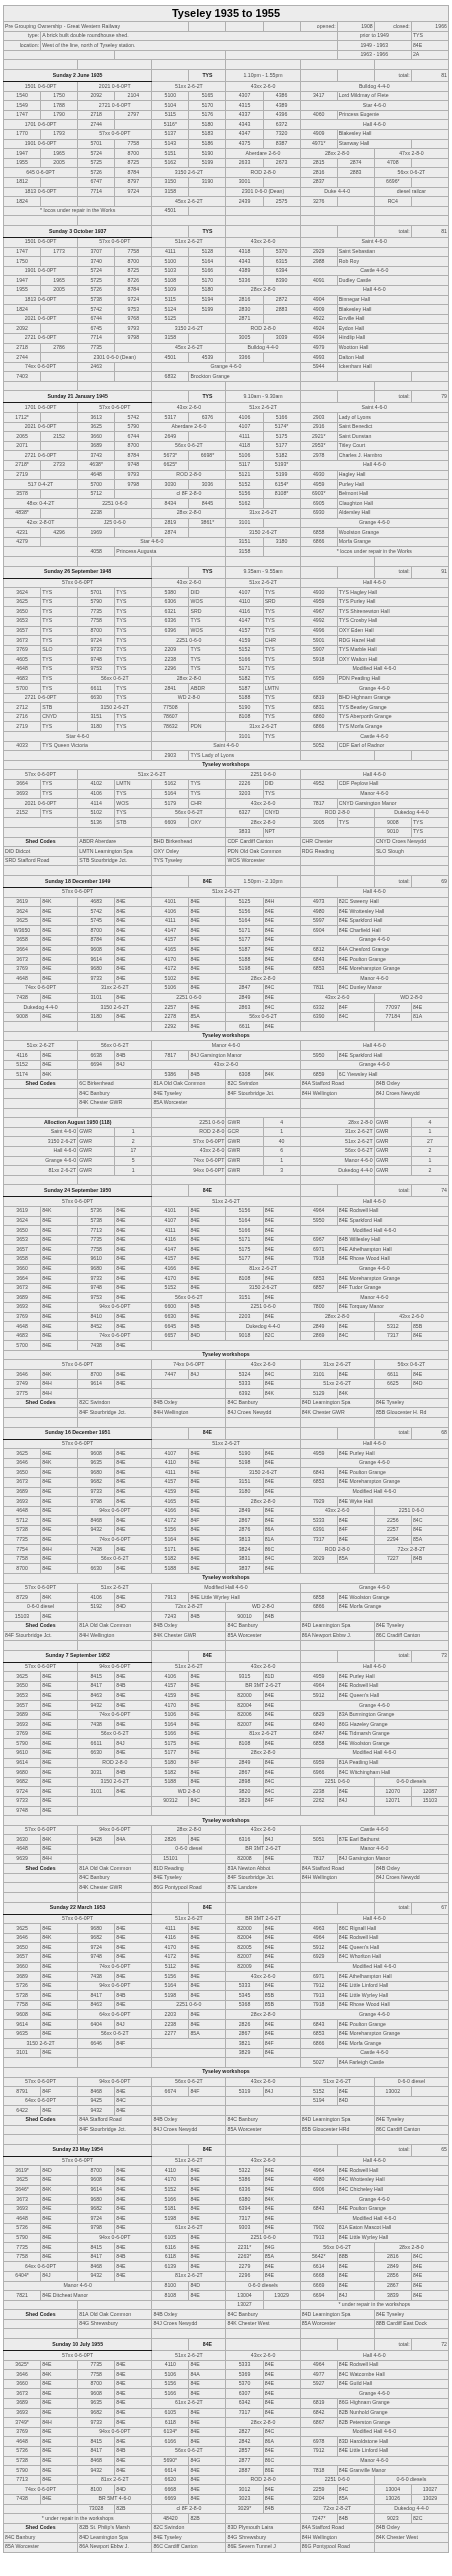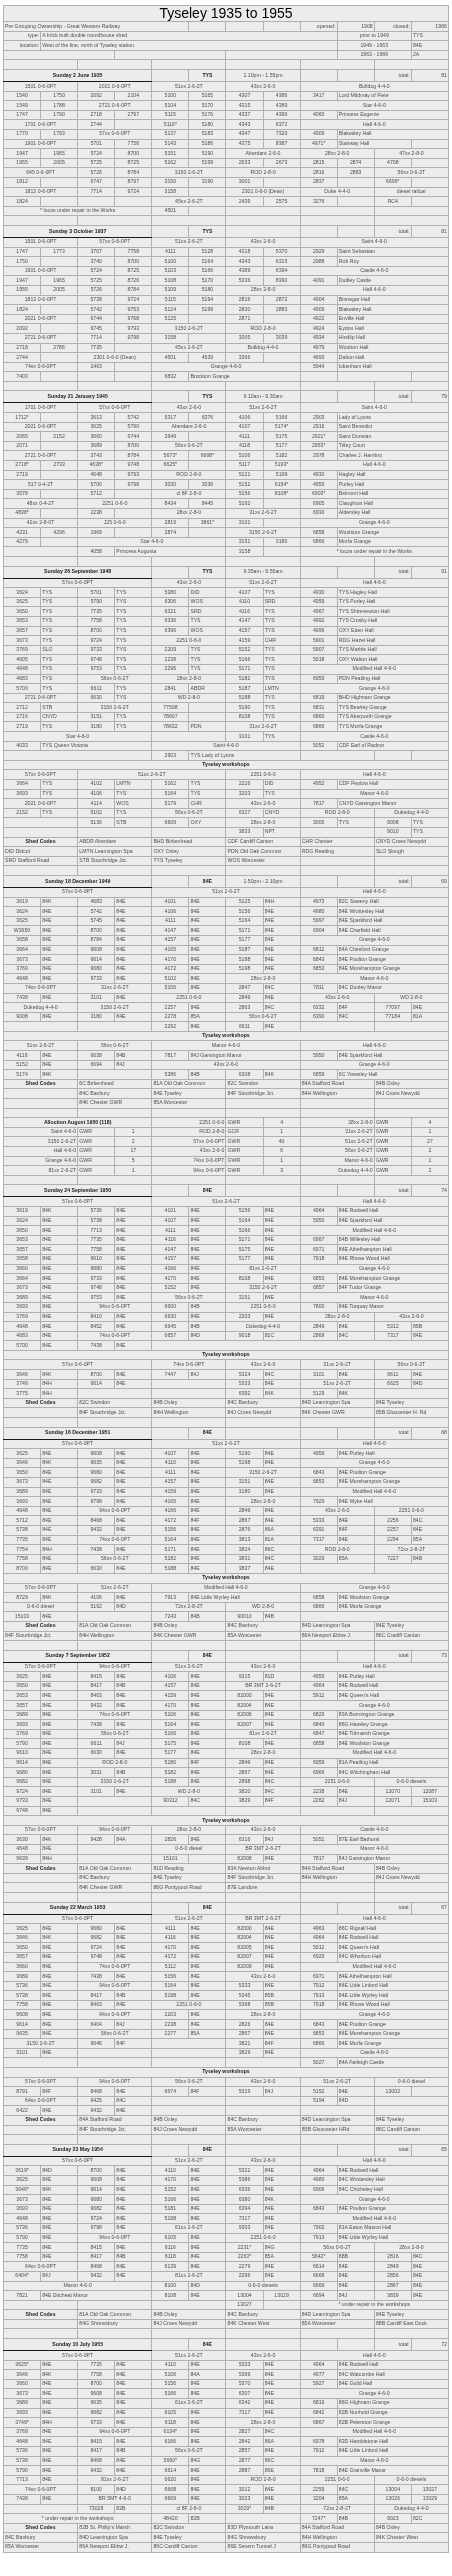--- a/index.html
+++ b/index.html
@@ -5,21 +5,21 @@
   html,body{margin:0;padding:0;background:#ffffff;}
   body{font-family:"Liberation Sans","DejaVu Sans",sans-serif;}
   .sheet{width:446px;margin:4.6px auto 0 auto;}
   table{border-collapse:collapse;table-layout:fixed;width:446px;background:#ececec;border:1.1px solid #8c8c8c;}
   td{border:0.6px solid #b0b0b0;height:8.6px;padding:0 1.1px;font-size:5.2px;line-height:1.1;color:#4f4f4f;
      text-align:center;white-space:nowrap;overflow:hidden;}
   td.l{text-align:left;}
   td.r{text-align:right;}
   td.b{font-weight:bold;color:#1a1a1a;}
   td.d{font-weight:bold;color:#1a1a1a;border-bottom:1.7px solid #1a1a1a;height:11px;}
-  td.t{font-weight:normal;color:#000;font-size:14px;height:15.5px;}
+  td.t{font-weight:bold;color:#000;font-size:11px;height:15.5px;}
 </style>
 </head>
 <body>
 
 <div class="sheet">
   <table>
     <colgroup>
         <col style="width: 8.33333%;">
         <col style="width: 8.33333%;">
         <col style="width: 8.33333%;">

